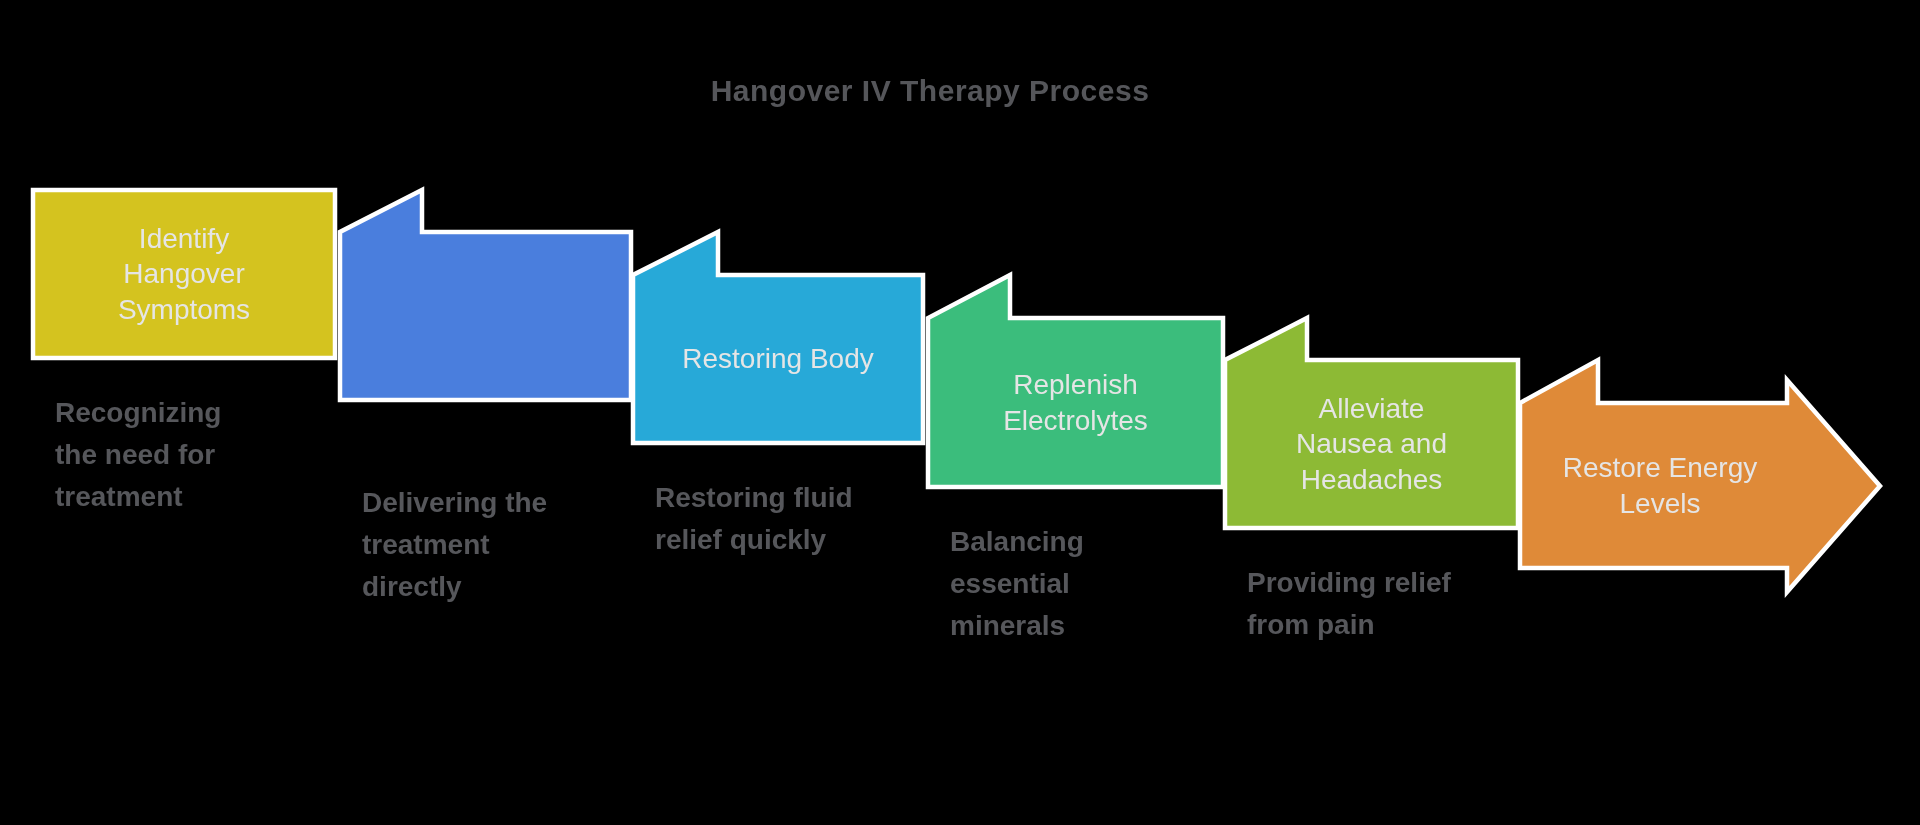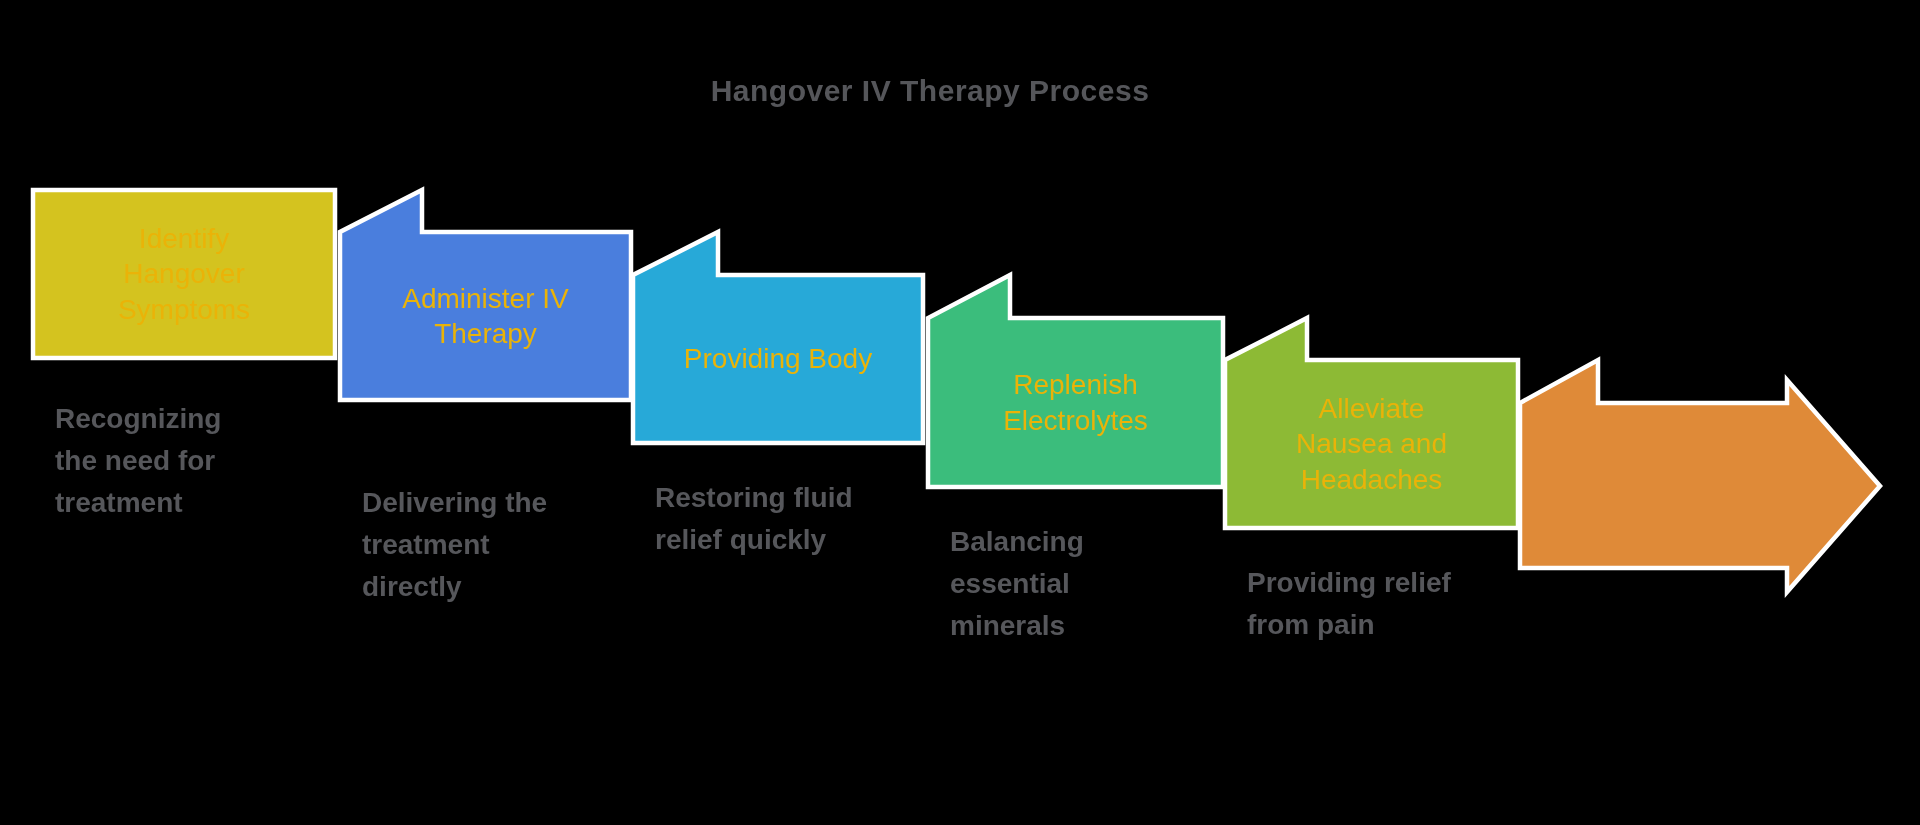--- a/index.html
+++ b/index.html
@@ -37,21 +37,21 @@
     stroke-width: 4.5;
     stroke-linejoin: miter;
   }
   .step-label {
     position: absolute;
     z-index: 2;
     display: flex;
     align-items: center;
     justify-content: center;
     text-align: center;
-    color: #eab308;
+    color: #e5e5e5;
     font-size: 28px;
     line-height: 1.26;
     white-space: pre-line;
   }
   .step-caption {
     position: absolute;
     z-index: 2;
     color: #56575b;
     font-size: 28px;
     font-weight: bold;
@@ -71,30 +71,30 @@
     <polygon points="340,400 340,232 422,190 422,232 631,232 631,400" fill="#4a7edd"></polygon>
     <polygon points="633,443 633,275 718,232 718,275 923,275 923,443" fill="#27a9d8"></polygon>
     <polygon points="928,487 928,318 1010,275 1010,318 1223,318 1223,487" fill="#3bbd7c"></polygon>
     <polygon points="1225,528 1225,360 1307,318 1307,360 1518,360 1518,528" fill="#8dba35"></polygon>
     <polygon points="1520,568 1520,403 1598,360 1598,403 1787,403 1787,380 1880,486 1787,592 1787,568" fill="#df8a38"></polygon>
   </svg>
 
   <div class="step-label" style="left:33px; top:190px; width:302px; height:168px;">Identify
 Hangover
 Symptoms</div>
-  <div class="step-label" style="left:340px; top:232px; width:291px; height:168px;">Administer IV
-Therapy</div>
-  <div class="step-label" style="left:633px; top:275px; width:290px; height:168px;">Providing Body</div>
+  <div class="step-label" style="left:633px; top:275px; width:290px; height:168px;">Restoring Body</div>
   <div class="step-label" style="left:928px; top:318px; width:295px; height:169px;">Replenish
 Electrolytes</div>
   <div class="step-label" style="left:1225px; top:360px; width:293px; height:168px;">Alleviate
 Nausea and
 Headaches</div>
+  <div class="step-label" style="left:1520px; top:403px; width:280px; height:165px;">Restore Energy
+Levels</div>
 
-  <div class="step-caption" style="left:55px; top:392px;margin-top:6px;">Recognizing
+  <div class="step-caption" style="left:55px; top:392px;">Recognizing
 the need for
 treatment</div>
   <div class="step-caption" style="left:362px; top:434px;margin-top:48px;">Delivering the
 treatment
 directly</div>
   <div class="step-caption" style="left:655px; top:477px;">Restoring fluid
 relief quickly</div>
   <div class="step-caption" style="left:950px; top:521px;">Balancing
 essential
 minerals</div>

